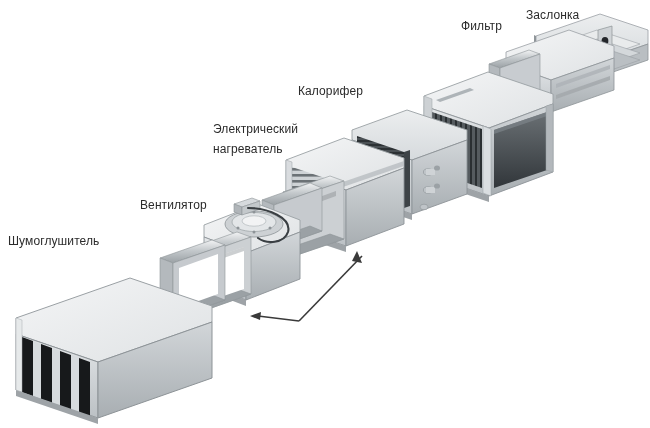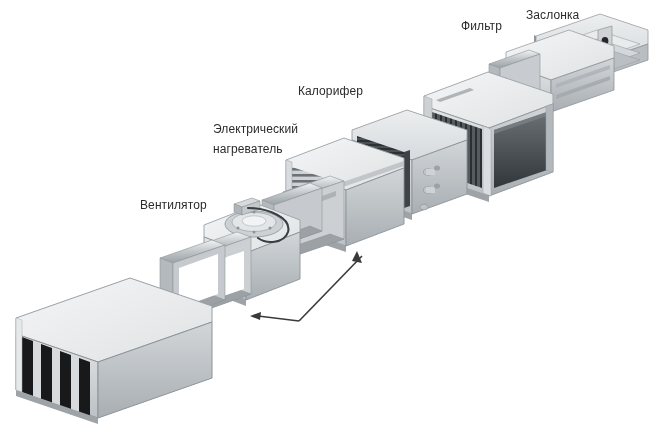--- a/index.html
+++ b/index.html
@@ -224,20 +224,21 @@
     </g>
 
     <g>
       <line x1="299" y1="321" x2="258" y2="316" stroke="#3a3a3a" stroke-width="1.6"></line>
       <polygon points="250,316 261,312 260,320" fill="#3a3a3a"></polygon>
       <line x1="299" y1="321" x2="362" y2="256" stroke="#3a3a3a" stroke-width="1.6"></line>
       <polygon points="357,251 362,263 352,261" fill="#3a3a3a"></polygon>
     </g>
   </svg>
 
+  <div class="lbl" style="left:8px; top:232px;">Шумоглушитель</div>
 
   <div class="lbl" style="left:140px; top:196px;">Вентилятор</div>
 
   <div class="lbl two" style="left:213px; top:120px;text-align:right;">Электрический</div>
   <div class="lbl" style="left:298px; top:82px;">Калорифер</div>
 
   <div class="lbl two" style="left:213px; top:140px;">нагреватель</div>
 
 
   <div class="lbl" style="left:461px; top:17px;">Фильтр</div>

